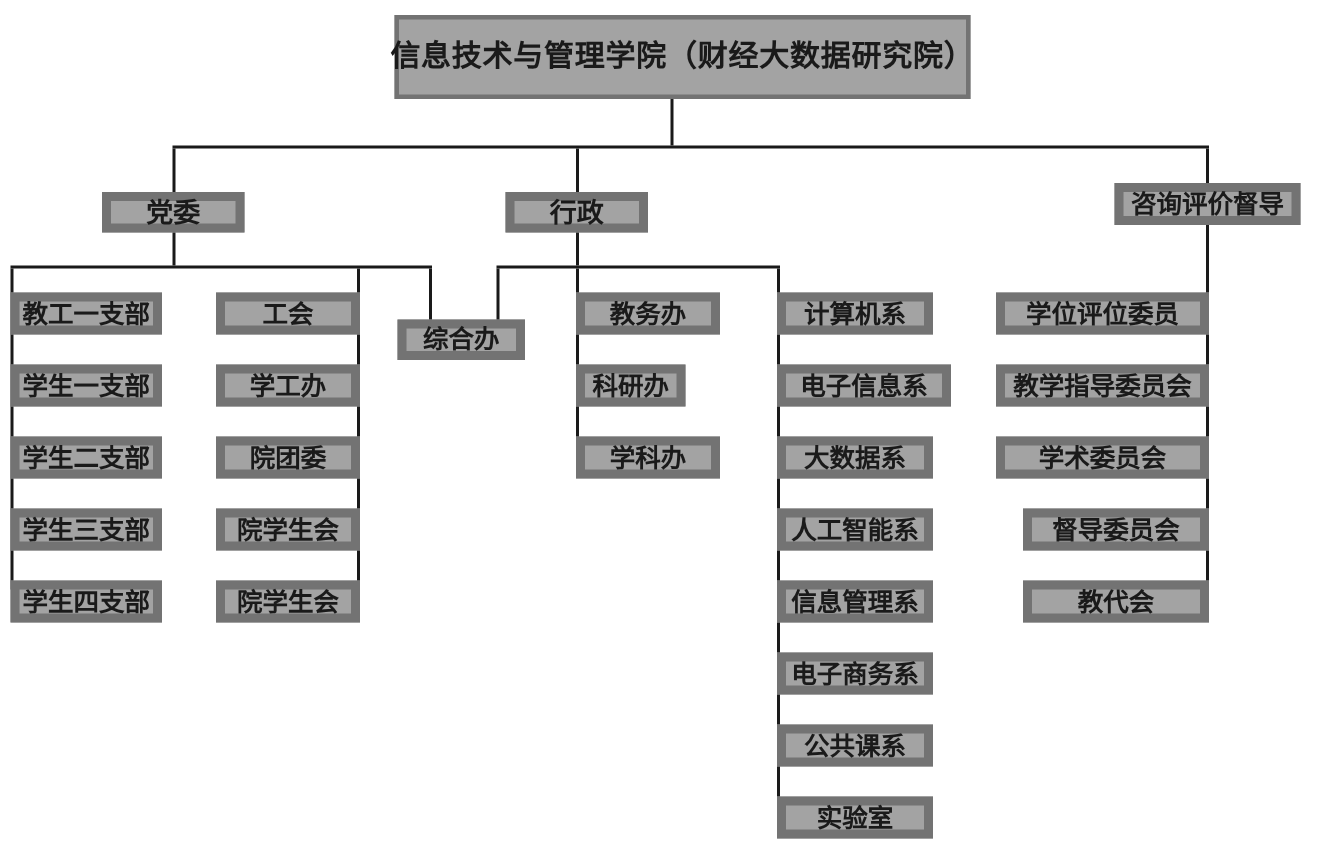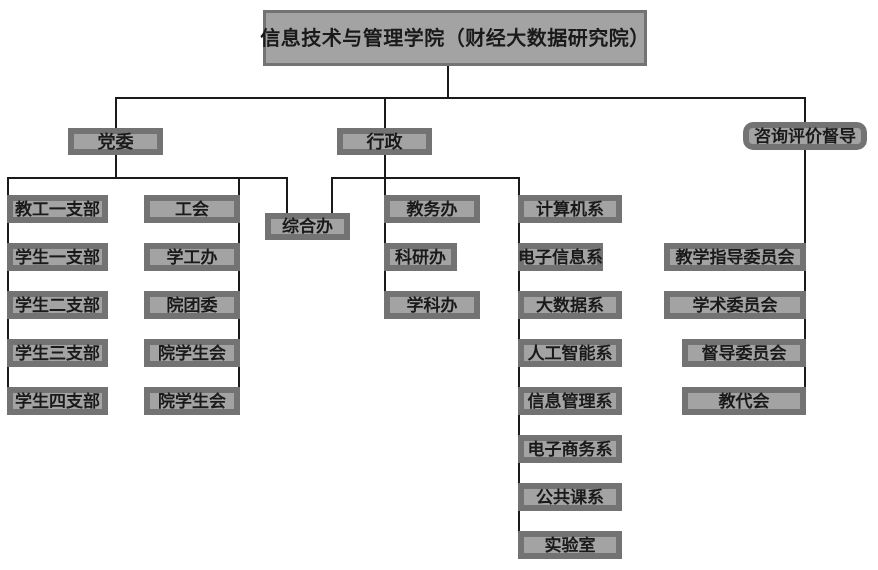--- a/index.html
+++ b/index.html
@@ -62,47 +62,48 @@
   <div class="line" style="left:331px; top:179px; width:2px; height:35px;"></div>
   <div class="line" style="left:384px; top:179px; width:2px; height:114px;"></div>
   <div class="line" style="left:518px; top:179px; width:2px; height:354px;"></div>
 
   <div class="line" style="left:804px; top:150px; width:2px; height:239px;"></div>
 
   <div class="node root" style="left:263px; top:10px; width:384px;">信息技术与管理学院（财经大数据研究院）</div>
 
   <div class="node lvl2" style="left:68px;  top:128px; width:95px;">党委</div>
   <div class="node lvl2" style="left:337px; top:128px; width:95px;">行政</div>
-  <div class="node lvl2" style="left:743px; top:122px; width:124px; height:28px; font-size:17px;border-radius:10px;">咨询评价督导</div>
+  <div class="node lvl2" style="left:743px; top:122px; width:124px; height:28px; font-size:17px;">咨询评价督导</div>
 
   <div class="node" style="left:265px; top:213px; width:85px; height:27px;">综合办</div>
 
   <div class="node" style="left:7px; top:195px; width:101px;">教工一支部</div>
   <div class="node" style="left:7px; top:243px; width:101px;">学生一支部</div>
   <div class="node" style="left:7px; top:291px; width:101px;">学生二支部</div>
   <div class="node" style="left:7px; top:339px; width:101px;">学生三支部</div>
   <div class="node" style="left:7px; top:387px; width:101px;">学生四支部</div>
 
   <div class="node" style="left:144px; top:195px; width:96px;">工会</div>
   <div class="node" style="left:144px; top:243px; width:96px;">学工办</div>
   <div class="node" style="left:144px; top:291px; width:96px;">院团委</div>
   <div class="node" style="left:144px; top:339px; width:96px;">院学生会</div>
   <div class="node" style="left:144px; top:387px; width:96px;">院学生会</div>
 
   <div class="node" style="left:384px; top:195px; width:96px;">教务办</div>
   <div class="node" style="left:384px; top:243px; width:73px;">科研办</div>
   <div class="node" style="left:384px; top:291px; width:96px;">学科办</div>
 
   <div class="node" style="left:518px; top:195px; width:104px;">计算机系</div>
-  <div class="node" style="left:518px; top:243px; width:85px;">电子信息系</div>
+  <div class="node" style="left:518px; top:243px; width:116px;">电子信息系</div>
   <div class="node" style="left:518px; top:291px; width:104px;">大数据系</div>
   <div class="node" style="left:518px; top:339px; width:104px;">人工智能系</div>
   <div class="node" style="left:518px; top:387px; width:104px;">信息管理系</div>
   <div class="node" style="left:518px; top:435px; width:104px;">电子商务系</div>
   <div class="node" style="left:518px; top:483px; width:104px;">公共课系</div>
   <div class="node" style="left:518px; top:531px; width:104px;">实验室</div>
 
+  <div class="node" style="left:664px; top:195px; width:142px;">学位评位委员</div>
   <div class="node" style="left:664px; top:243px; width:142px;">教学指导委员会</div>
   <div class="node" style="left:664px; top:291px; width:142px;">学术委员会</div>
   <div class="node" style="left:682px; top:339px; width:124px;">督导委员会</div>
   <div class="node" style="left:682px; top:387px; width:124px;">教代会</div>
 
 </div>
 
 </body></html>

